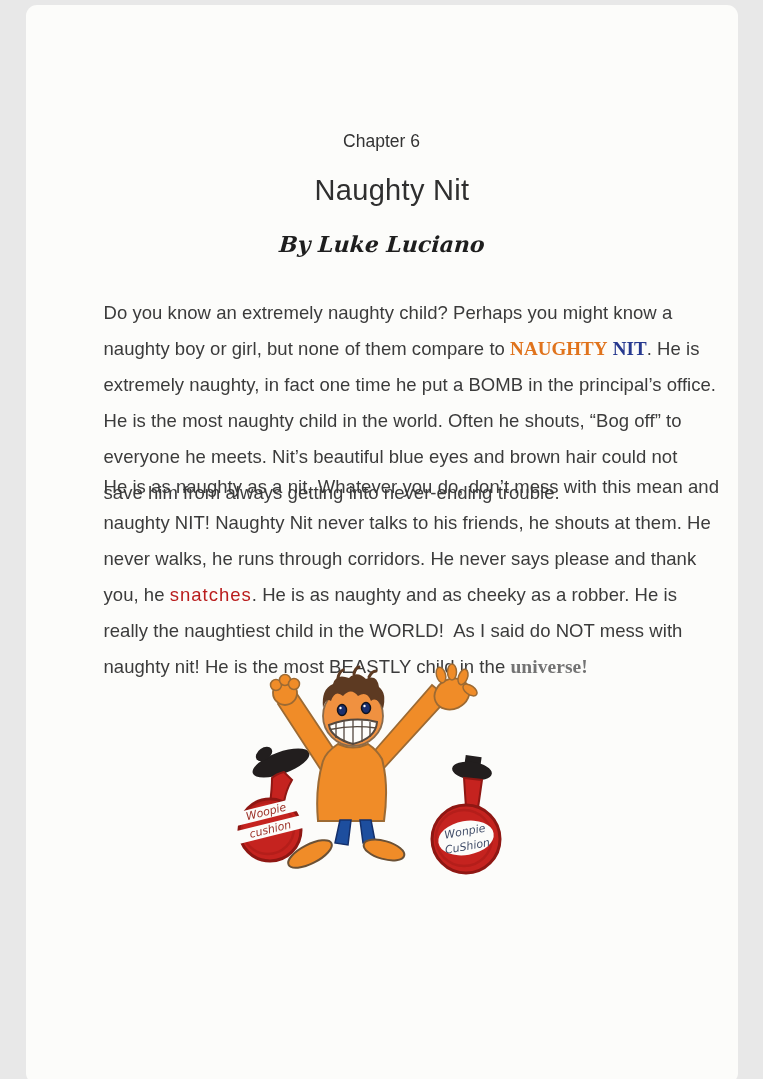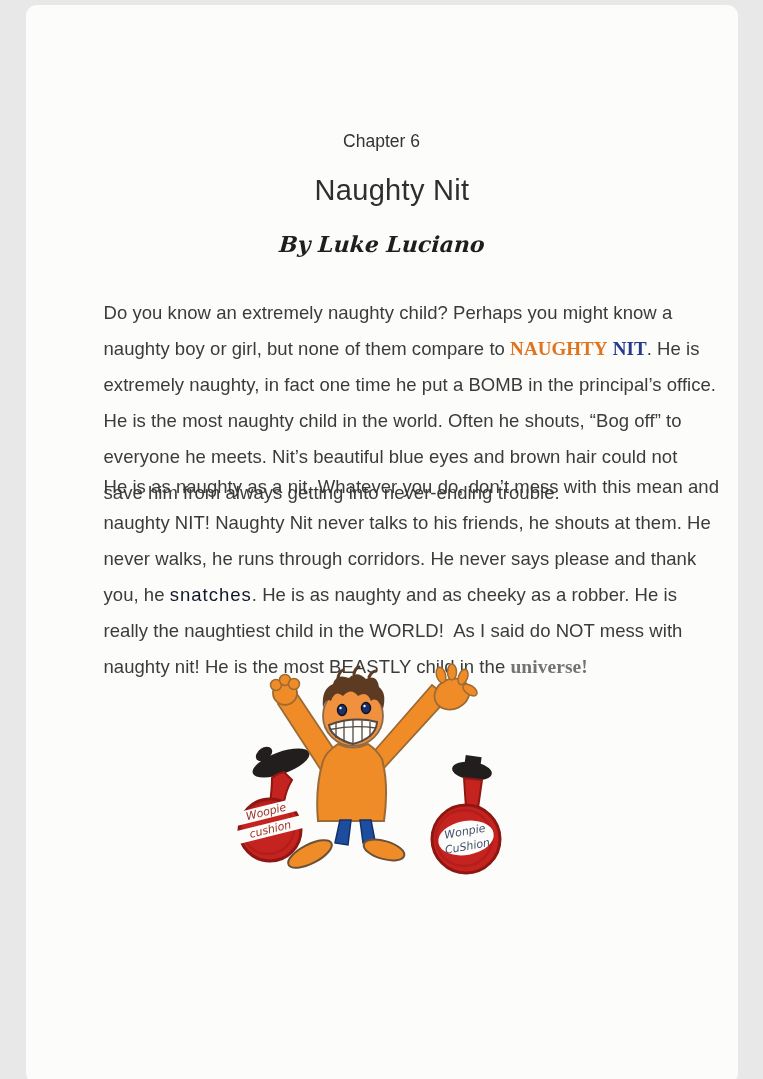--- a/index.html
+++ b/index.html
@@ -42,21 +42,21 @@
     font-weight:700; font-size:19px;
   }
   .hl-navy {
     color:#27398f; font-family:"Liberation Serif", serif;
     font-weight:700; font-size:19px;
   }
   .hl-blue {
     color:#737373; font-family:"Liberation Serif", serif;
     font-weight:700; font-size:19.5px;
   }
-  .snatches { letter-spacing:1px; color:#0f172a; }
+  .snatches { letter-spacing:1px; color:#b91c1c; }
   .drawing-wrap { position:absolute; top:653px; left:200px; width:320px; height:256px; }
   .cushion-label {
     font-family:"DejaVu Sans", sans-serif;
     font-style:italic; font-size:11px; text-anchor:middle;
   }
 </style>
 </head>
 <body>
 
 <div class="page">

